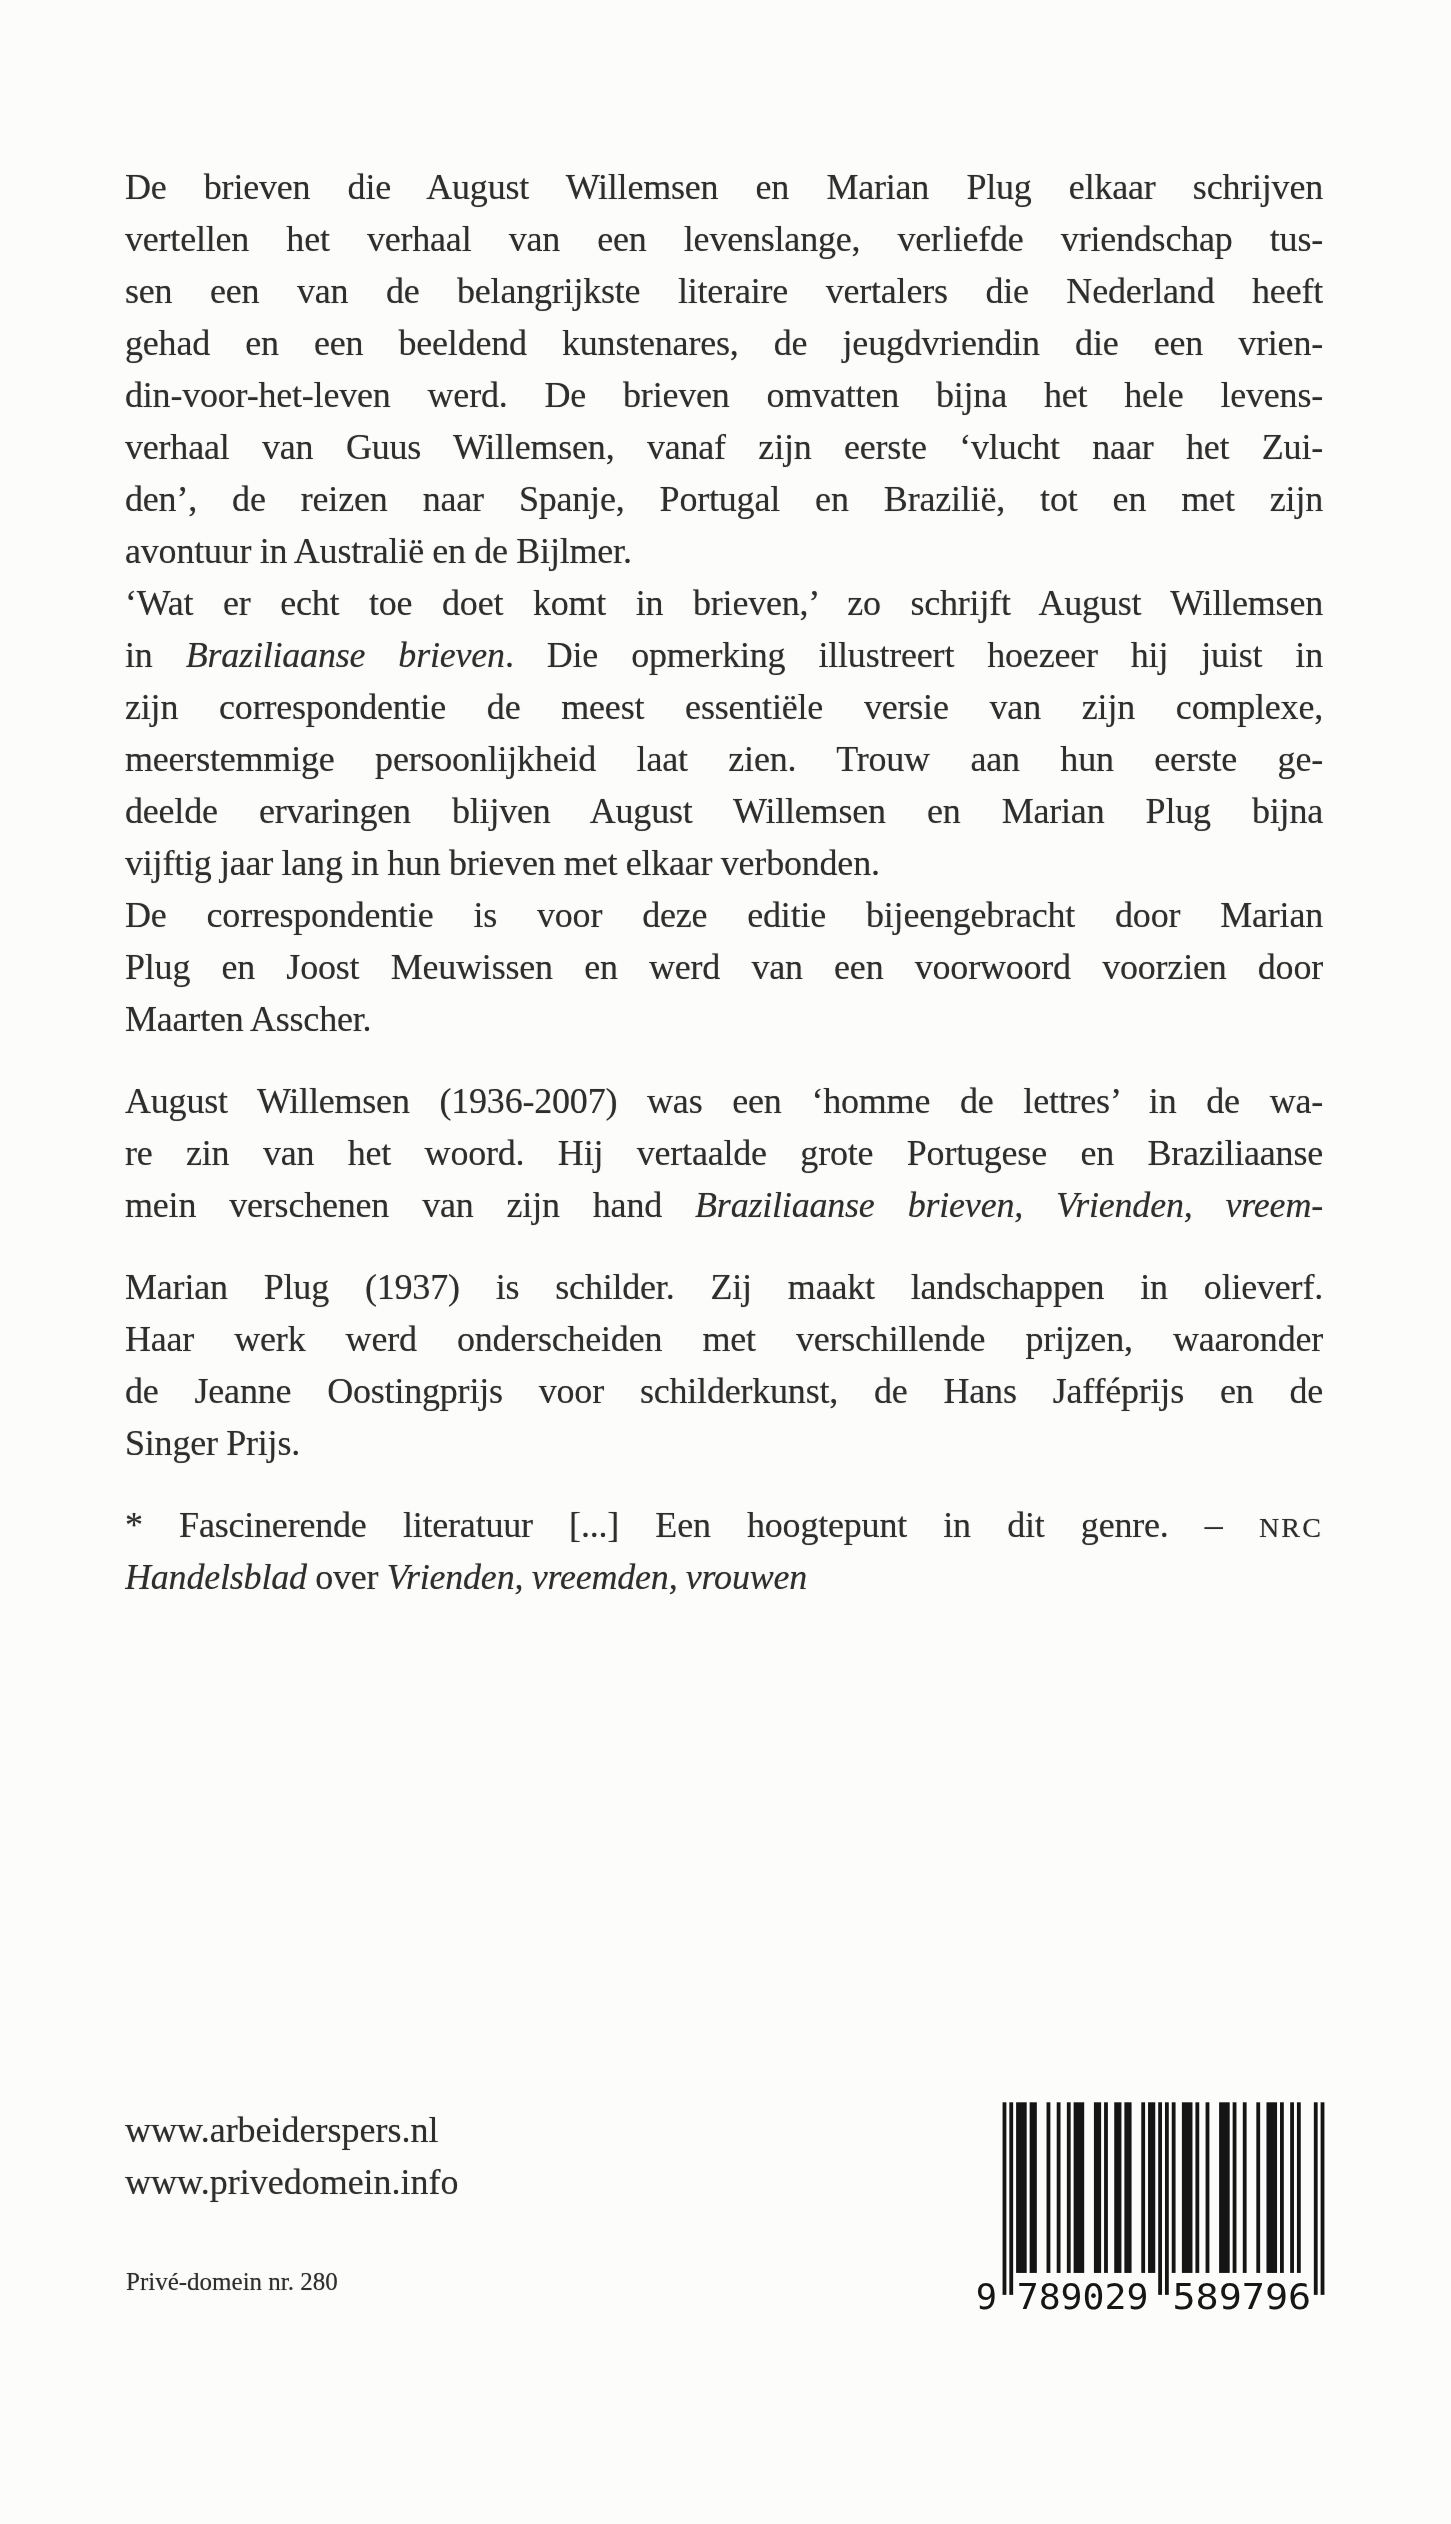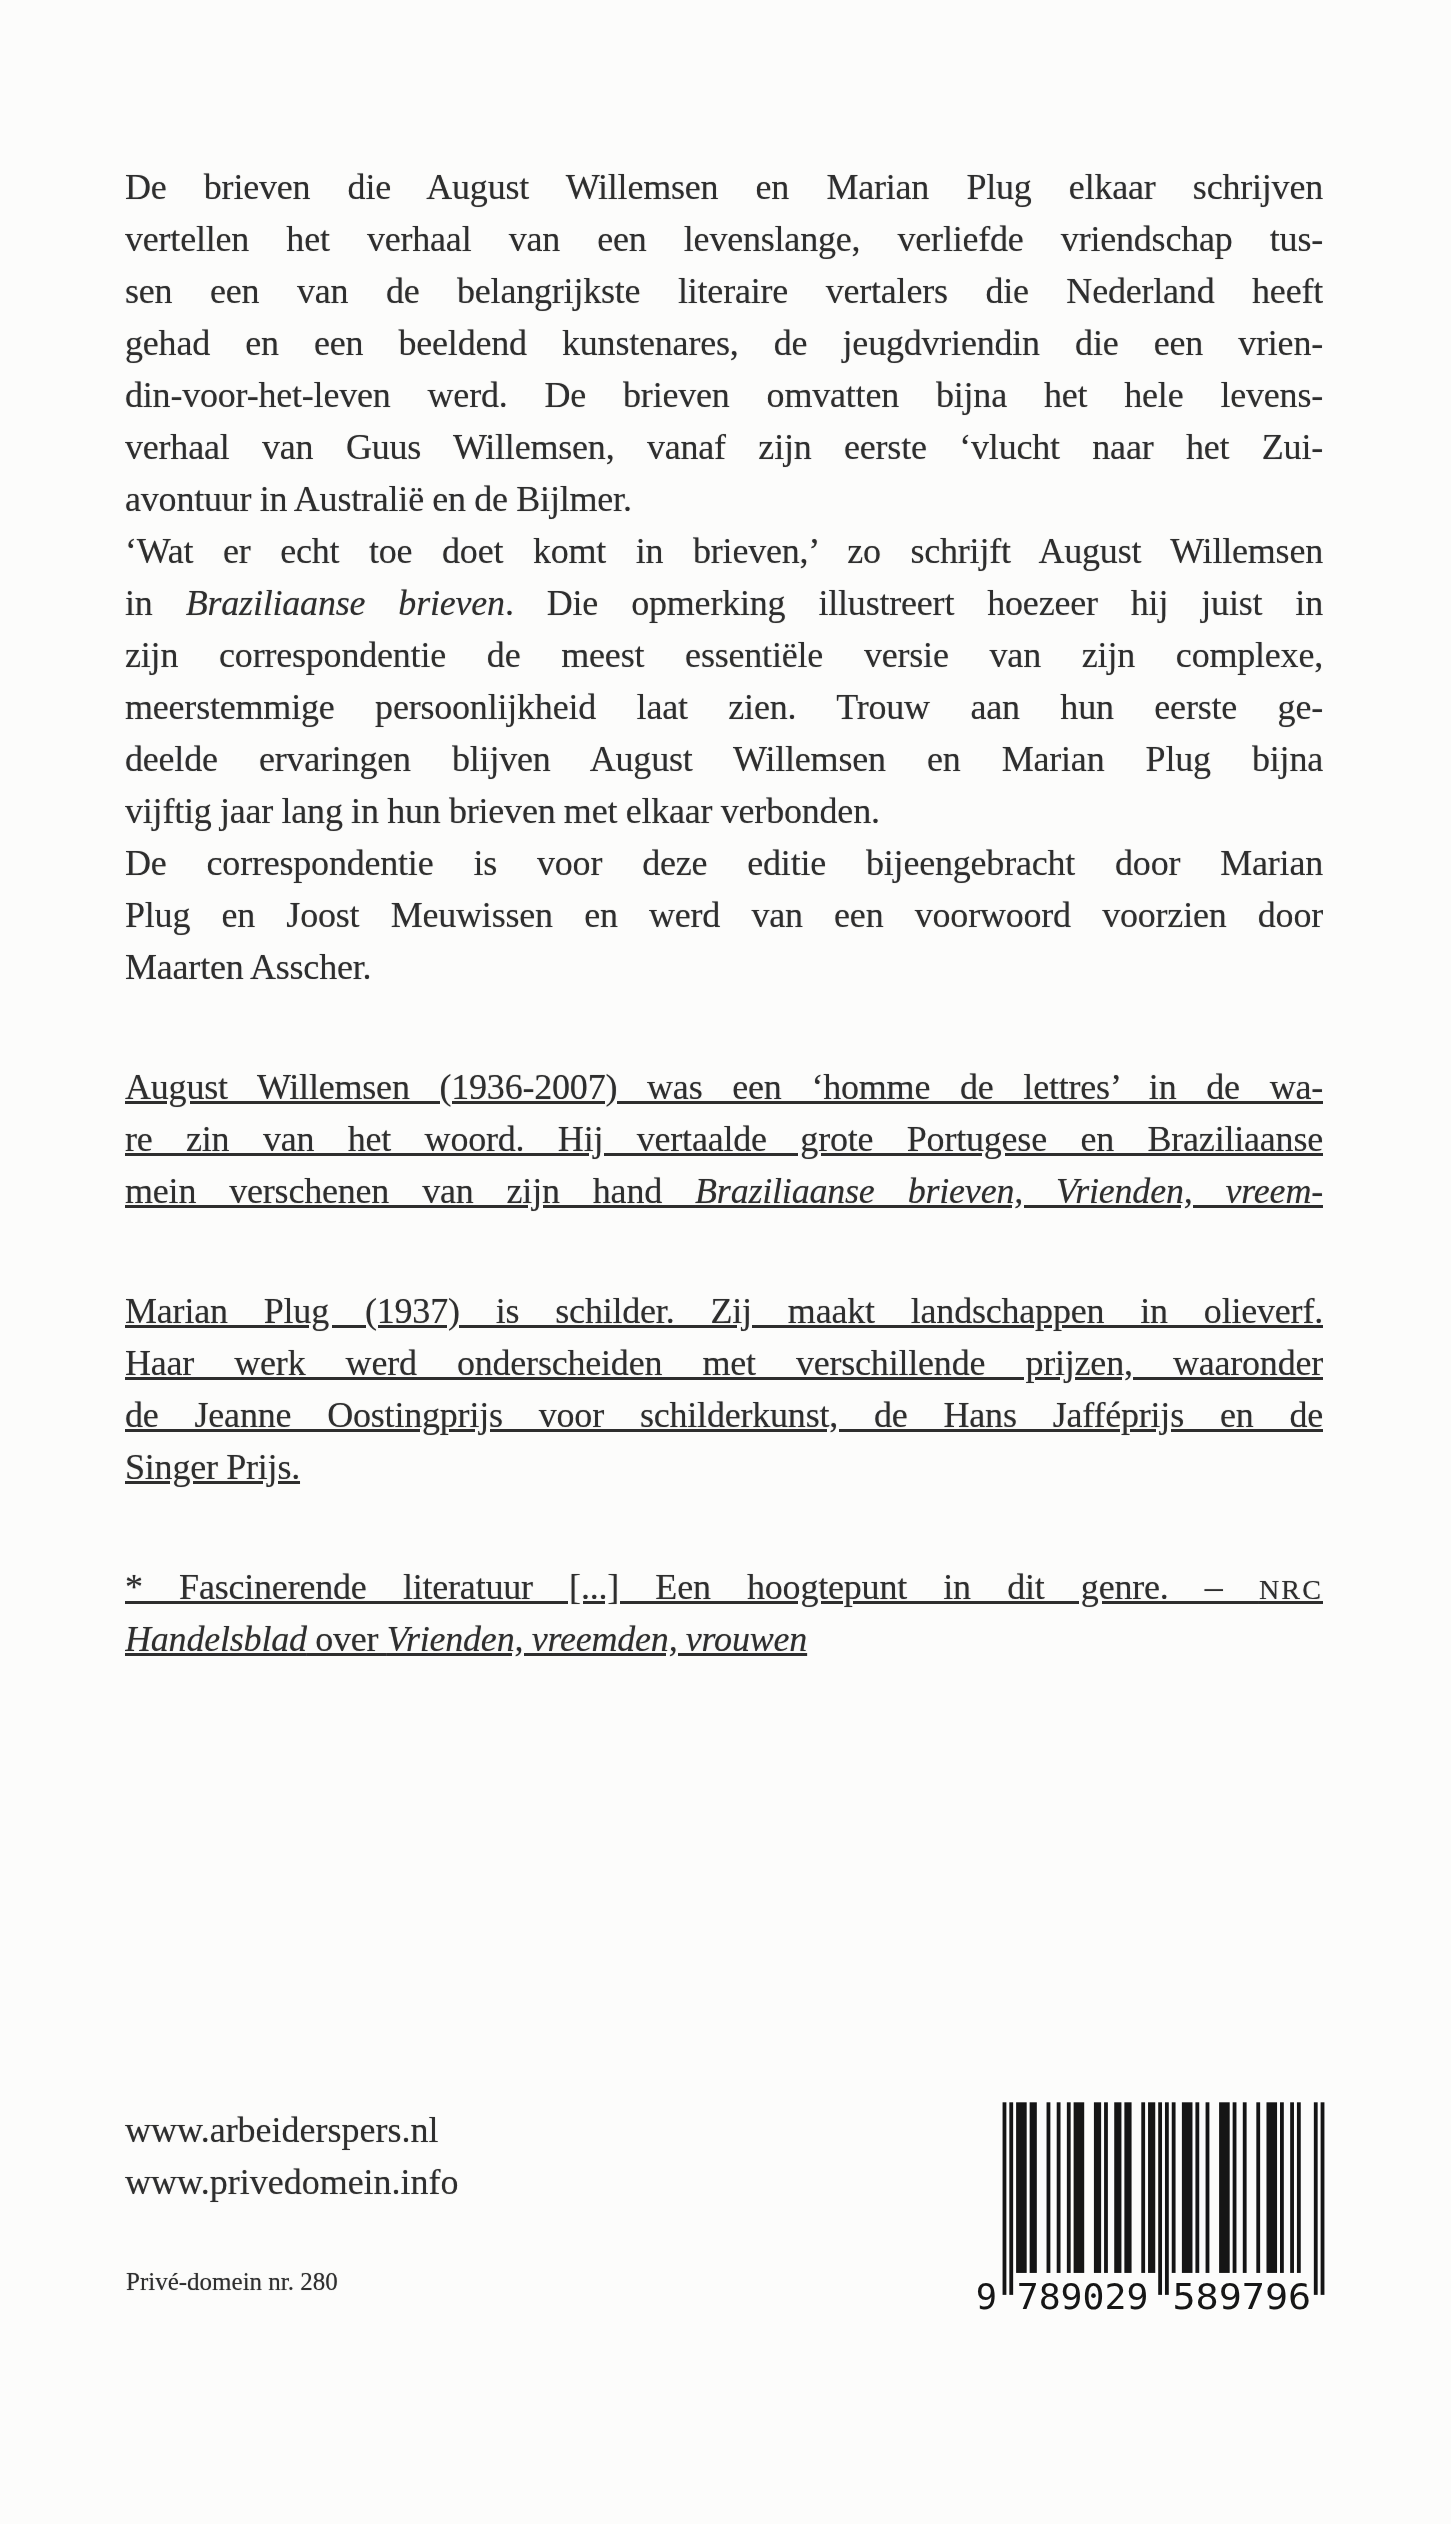--- a/index.html
+++ b/index.html
@@ -11,21 +11,21 @@
   }
   .page{position:absolute;inset:0;}
   
   .blurb{
     position:absolute;left:125px;top:161px;width:1198px;
     font-size:36px;line-height:52px;
     letter-spacing:-0.2px;word-spacing:-0.4px;
     text-shadow:0 0 1px rgba(30,30,30,.45);
   }
   .para{margin:0;}
-  .para.gap{margin-top:68px;text-decoration:underline;}
+  .para.gap{margin-top:30px;}
   .line{height:52px;overflow:hidden;}
   .line.j{text-align:justify;text-align-last:justify;}
   .line.last{text-align:left;text-align-last:left;}
   .it{font-style:italic;}
   .sc{font-size:0.78em;letter-spacing:2.1px;}
   
   .footer-links{
     position:absolute;left:125px;top:2104px;
     font-size:36px;line-height:52px;
     text-shadow:0 0 1px rgba(30,30,30,.45);
@@ -50,20 +50,21 @@
 <div class="page">
 
   <main class="blurb">
       <div class="para">
         <div class="line j"><span>De brieven die August Willemsen en Marian Plug elkaar schrijven</span></div>
         <div class="line j"><span>vertellen het verhaal van een levenslange, verliefde vriendschap tus-</span></div>
         <div class="line j"><span>sen een van de belangrijkste literaire vertalers die Nederland heeft</span></div>
         <div class="line j"><span>gehad en een beeldend kunstenares, de jeugdvriendin die een vrien-</span></div>
         <div class="line j"><span>din-voor-het-leven werd. De brieven omvatten bijna het hele levens-</span></div>
         <div class="line j"><span>verhaal van Guus Willemsen, vanaf zijn eerste ‘vlucht naar het Zui-</span></div>
+        <div class="line j"><span>den’, de reizen naar Spanje, Portugal en Brazilië, tot en met zijn</span></div>
         <div class="line last"><span>avontuur in Australië en de Bijlmer.</span></div>
       </div>
       <div class="para">
         <div class="line j"><span>‘Wat er echt toe doet komt in brieven,’ zo schrijft August Willemsen</span></div>
         <div class="line j"><span>in </span><span class="it">Braziliaanse brieven</span><span>. Die opmerking illustreert hoezeer hij juist in</span></div>
         <div class="line j"><span>zijn correspondentie de meest essentiële versie van zijn complexe,</span></div>
         <div class="line j"><span>meerstemmige persoonlijkheid laat zien. Trouw aan hun eerste ge-</span></div>
         <div class="line j"><span>deelde ervaringen blijven August Willemsen en Marian Plug bijna</span></div>
         <div class="line last"><span>vijftig jaar lang in hun brieven met elkaar verbonden.</span></div>
       </div>

